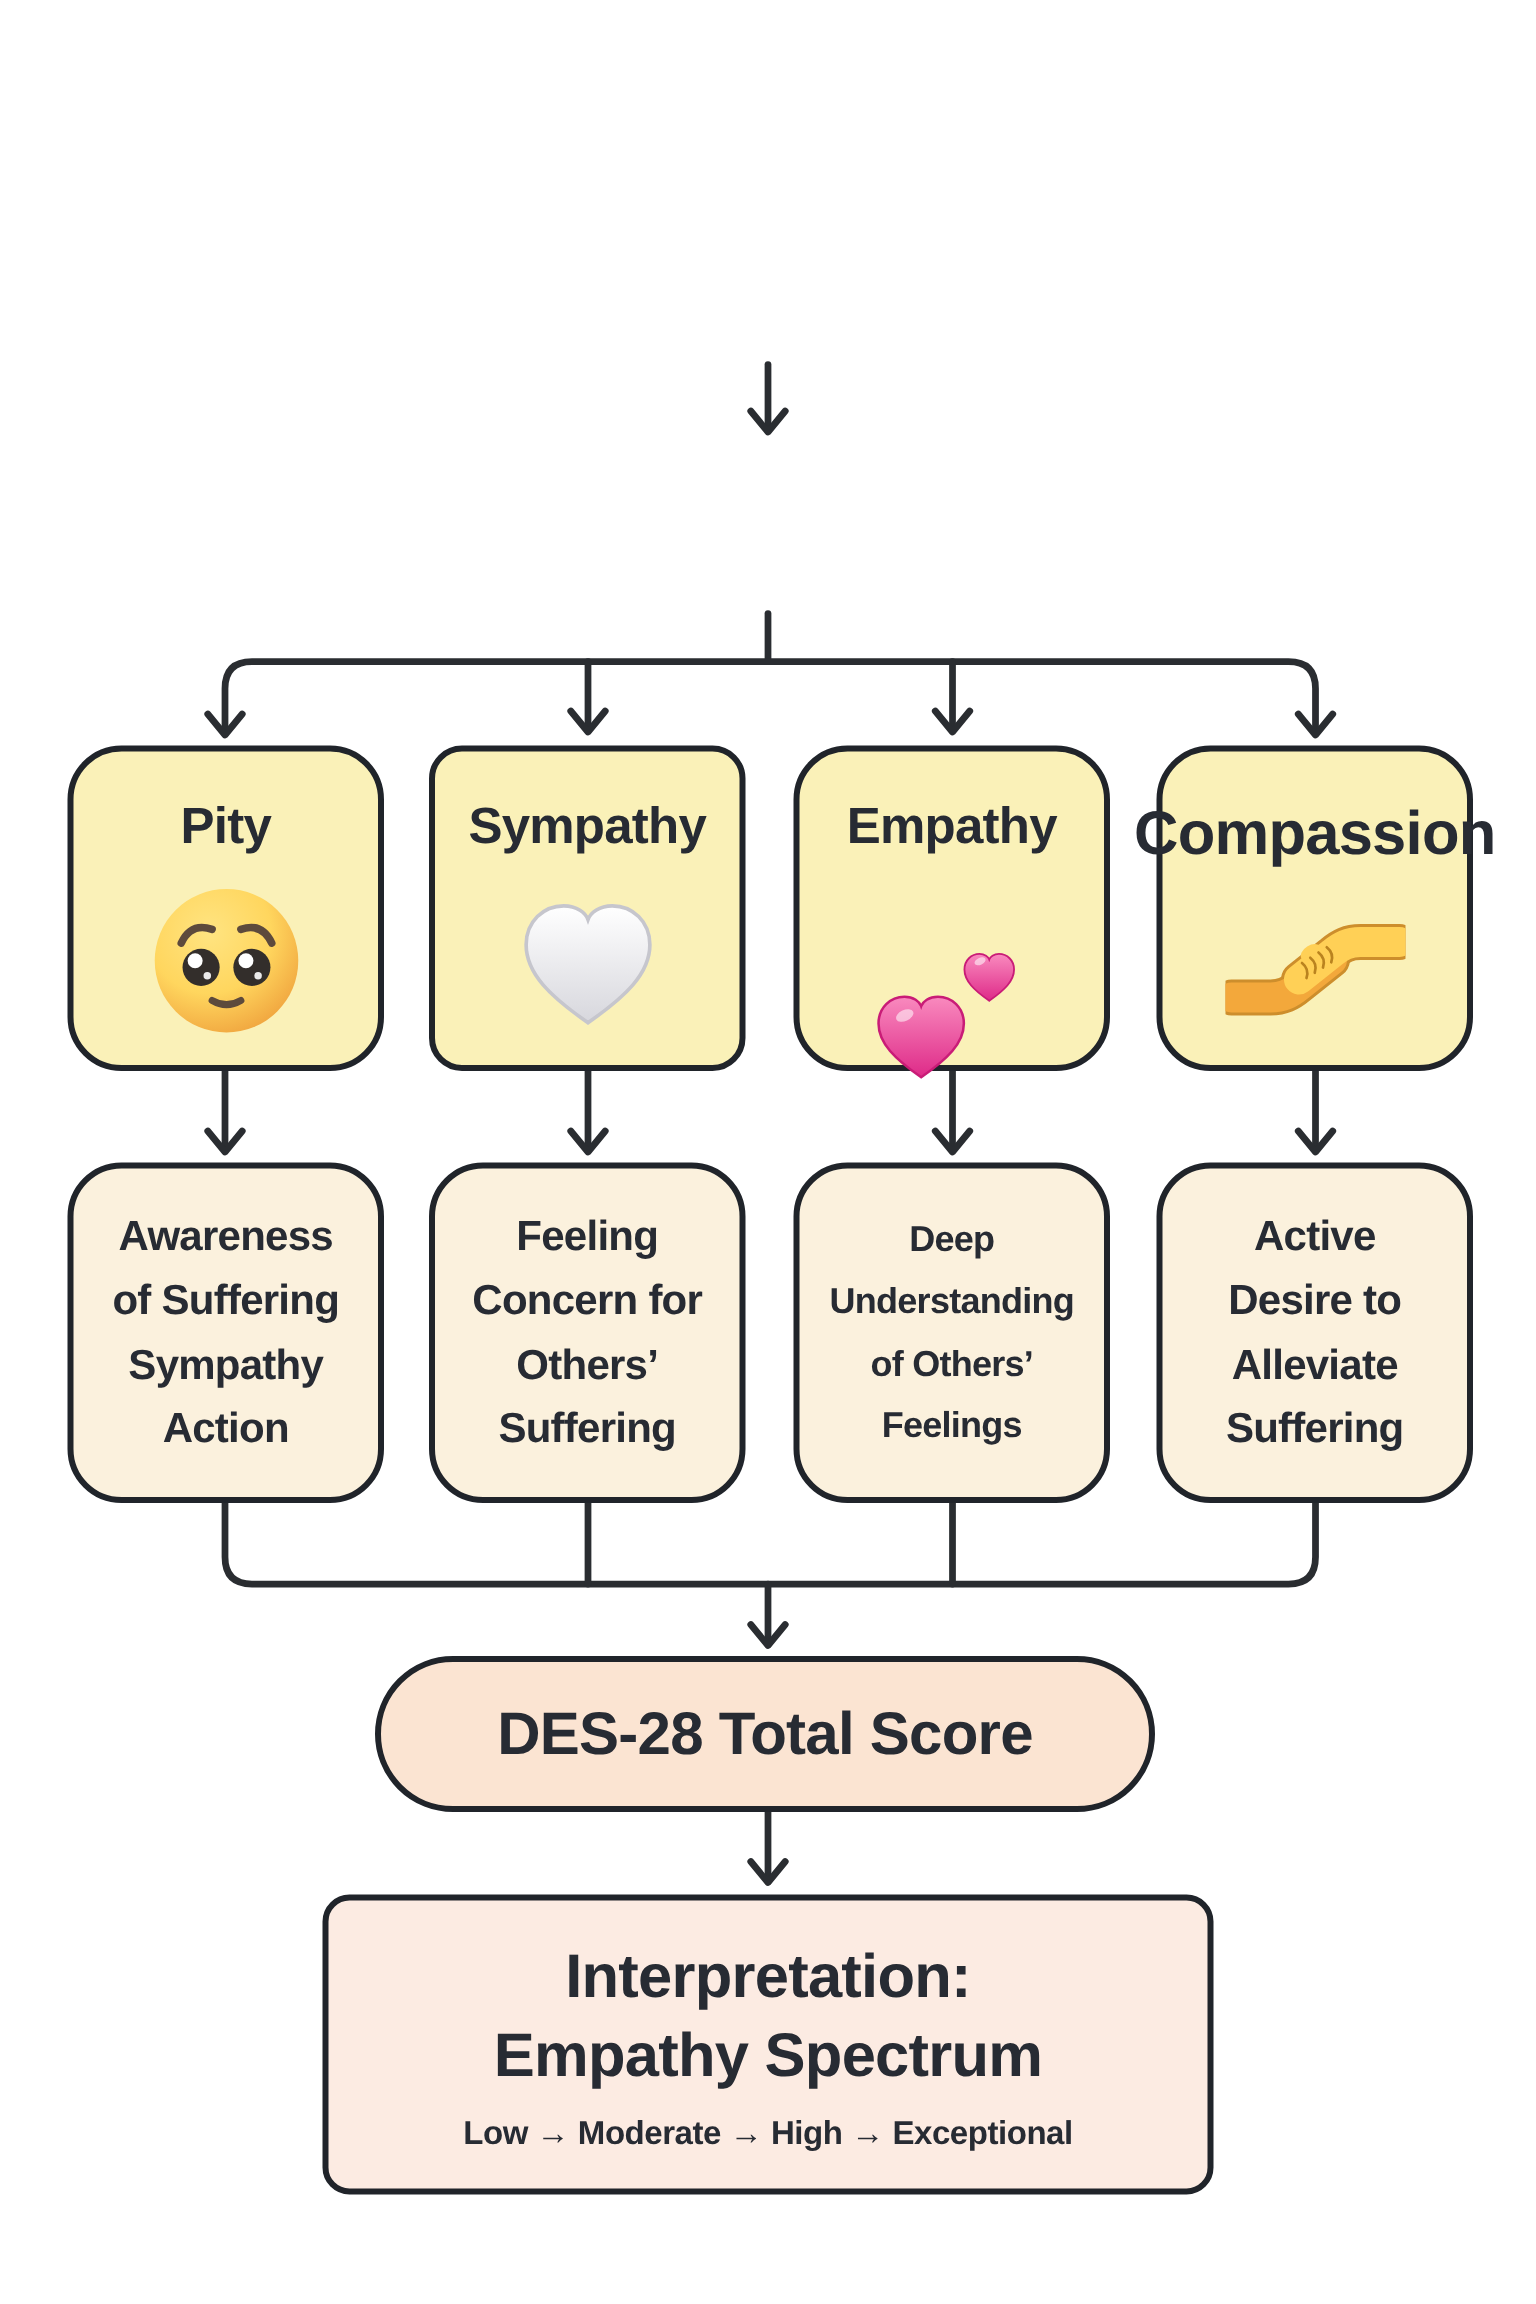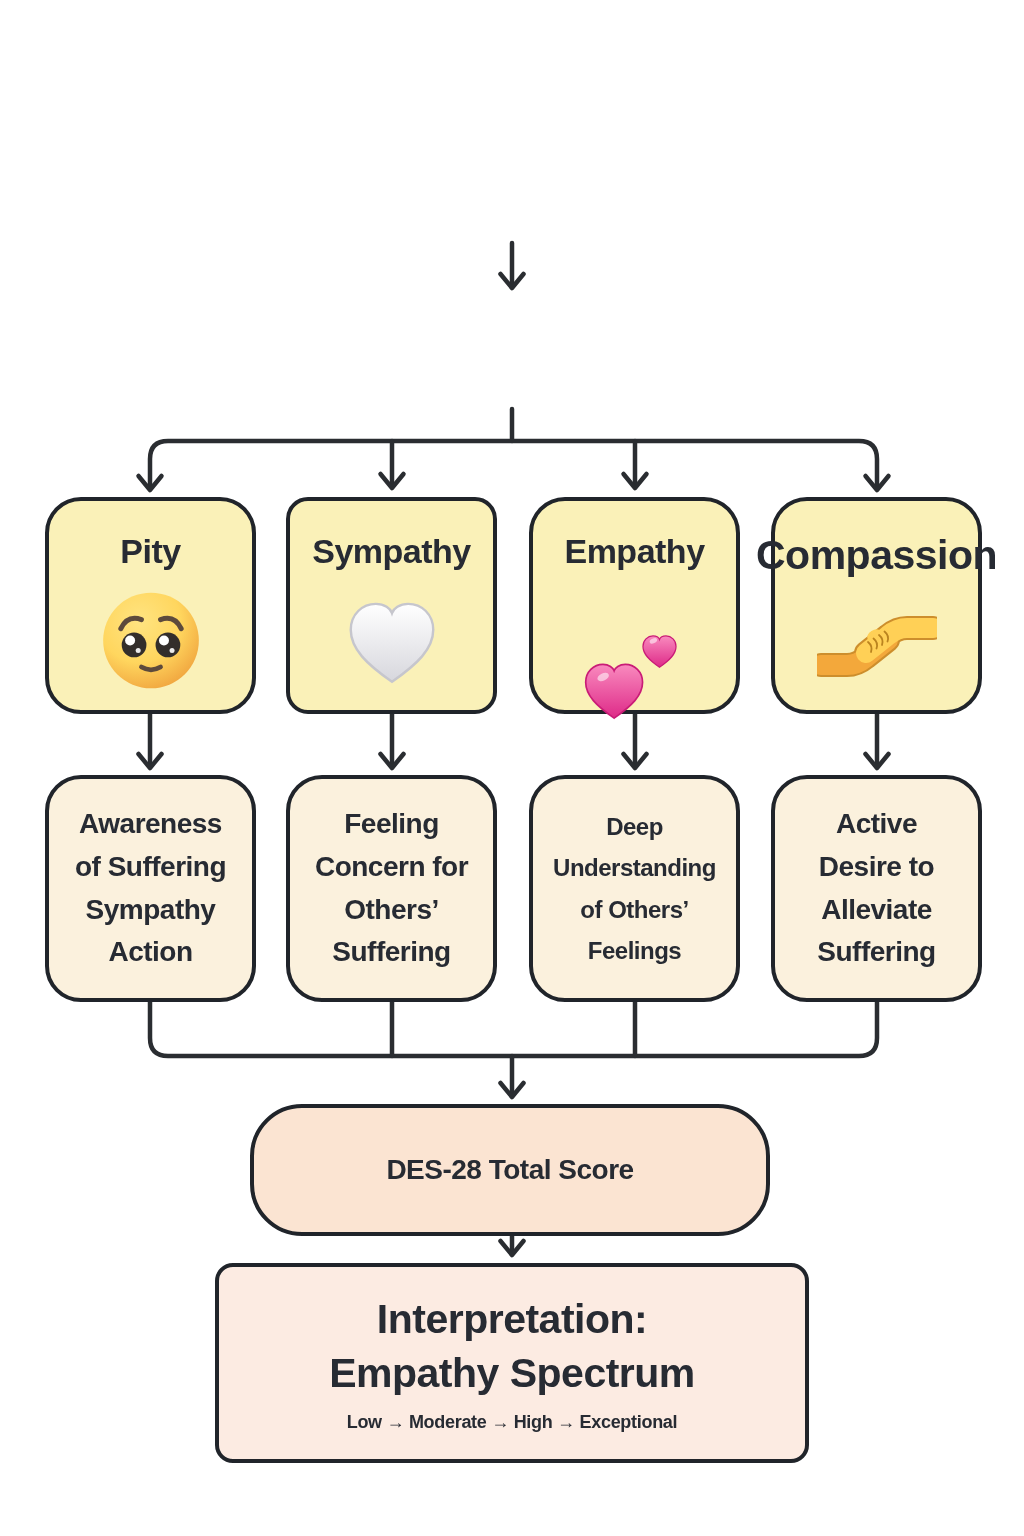--- a/index.html
+++ b/index.html
@@ -21,24 +21,24 @@
   .prewrap{white-space:pre-line;}
   .title-box{left:178px;top:57px;width:667px;height:184px;border-radius:60px;background:var(--title_box_bg);font-size:46px;line-height:1.32;}
   .core-box{left:196px;top:293px;width:632px;height:116px;border-radius:58px;background:var(--core_box_bg);font-size:44px;}
   .dim-box{top:497px;width:211px;height:217px;border-radius:36px;background:var(--dimension_box_bg);justify-content:flex-start;padding-top:32px;}
   .dim-box .dim-label{font-size:34px;line-height:1.1;}
   .dim-box.dim-4 .dim-label{font-size:41px;}
   .dim-icon{height:118px;display:flex;align-items:center;justify-content:center;margin-top:10px;}
   .dim-1{left:45px;} .dim-2{left:286px;border-radius:22px;} .dim-3{left:529px;gap:48px;} .dim-4{left:771px;}
   .desc-box{top:775px;width:211px;height:227px;border-radius:36px;background:var(--description_box_bg);font-size:28px;line-height:1.53;padding:6px 8px;}
   .desc-box.desc-3{font-size:24px;line-height:1.72;}
-  .total-box{left:250px;top:1104px;width:520px;height:132px;border-radius:52px;background:var(--total_box_bg);font-size:28px;}
+  .total-box{left:250px;top:1104px;width:520px;height:104px;border-radius:52px;background:var(--total_box_bg);font-size:40px;}
   .interp-box{left:215px;top:1263px;width:594px;height:200px;border-radius:18px;background:var(--interpretation_box_bg);padding:10px 22px;}
   .interp-title{font-size:41px;line-height:1.3;}
-  .interp-scale{font-size:18px;margin-top:12px;letter-spacing:-0.3px;}
+  .interp-scale{font-size:22px;margin-top:12px;letter-spacing:-0.3px;}
 </style>
 </head>
 <body>
 
 <div class="canvas">
 
   <svg class="connectors" width="1024" height="1536" viewBox="0 0 1024 1536" aria-hidden="true">
     <g>
       <path d="M512 243 V287"></path>
       <path d="M500.5 274 L512 288 L523.5 274"></path>

